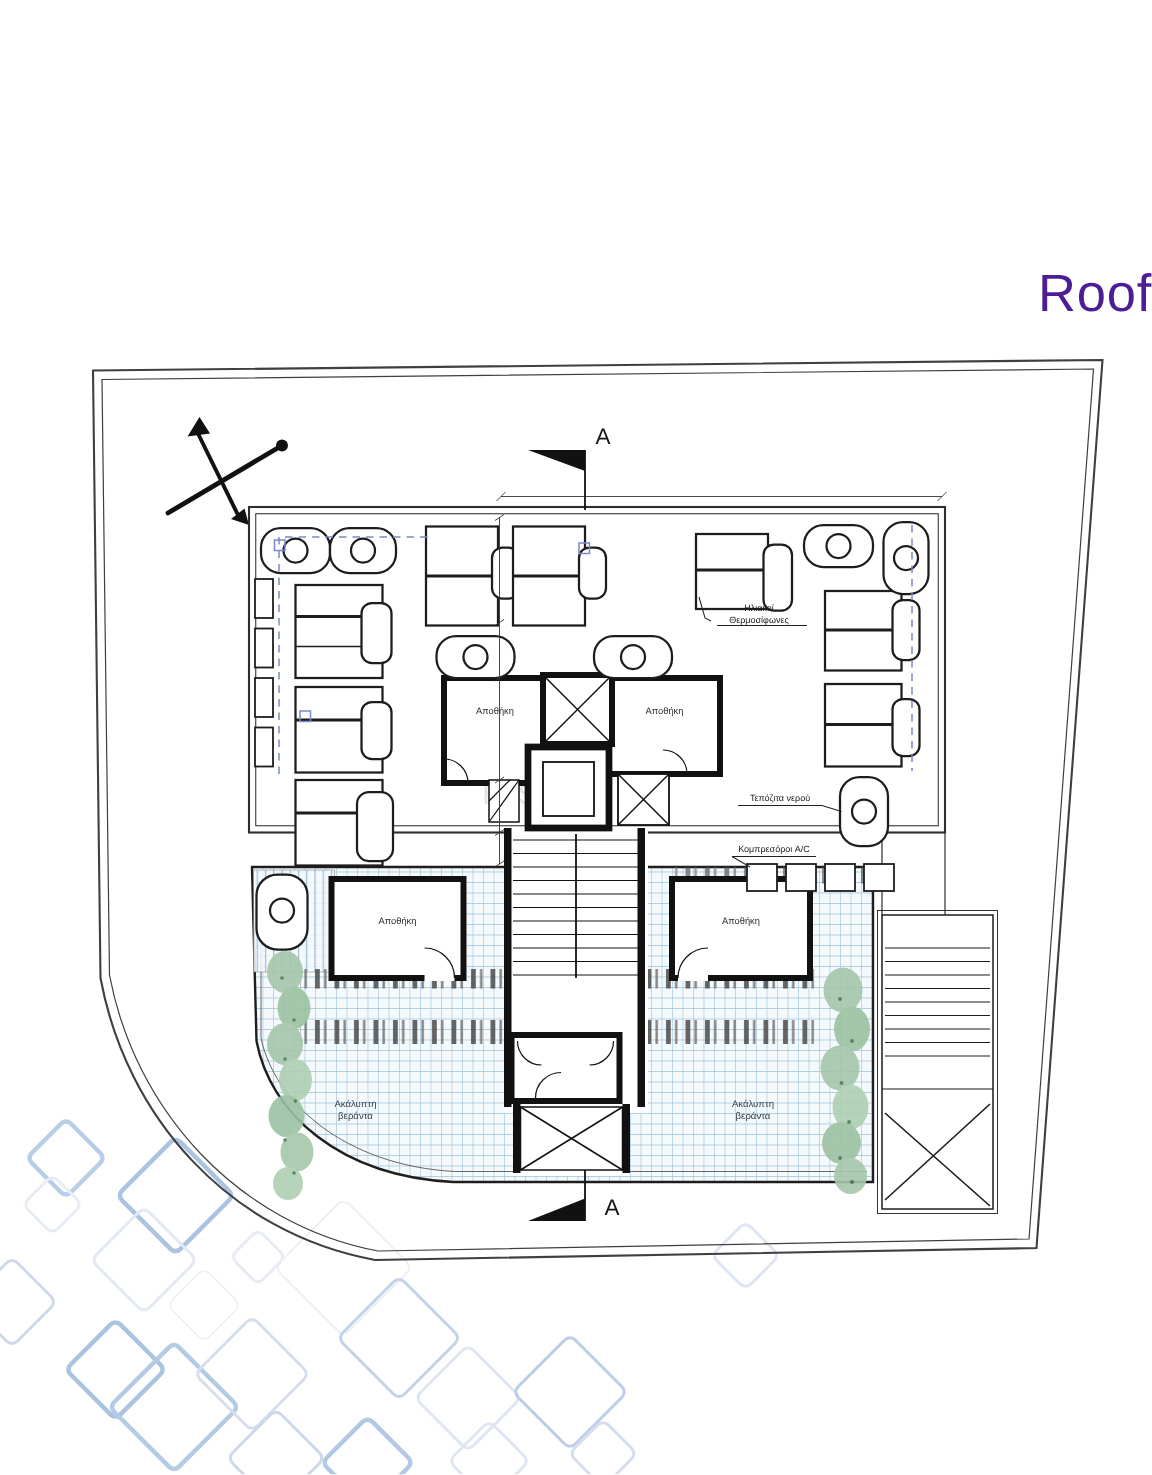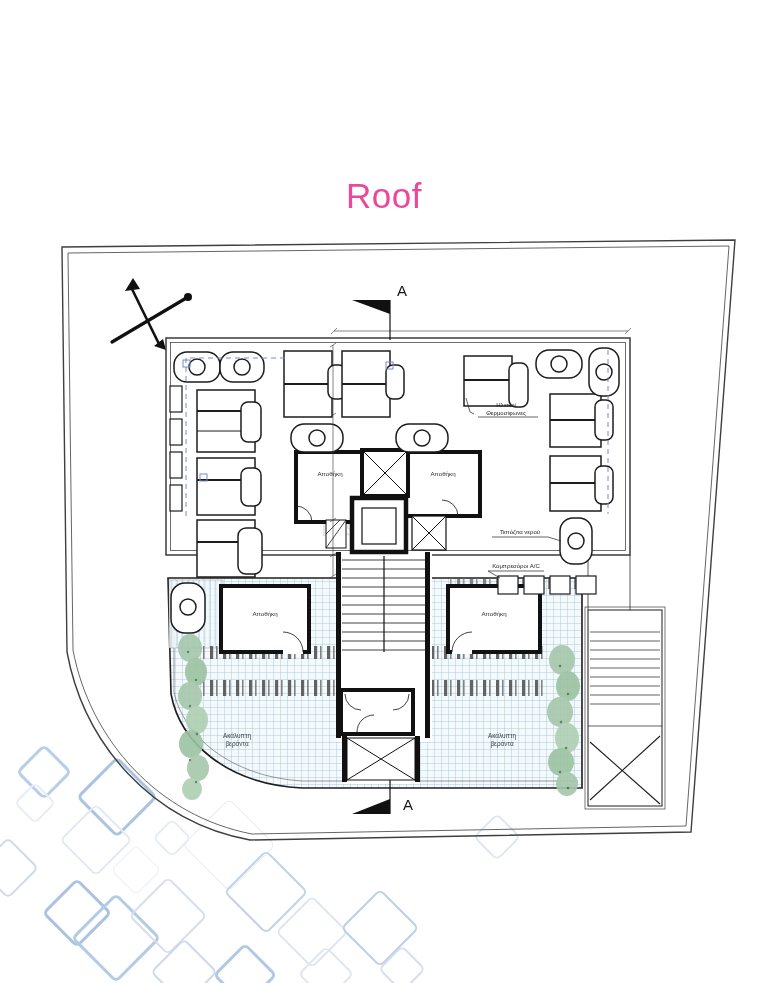--- a/index.html
+++ b/index.html
@@ -1,19 +1,19 @@
 <!DOCTYPE html>
 <html><head>
 <meta charset="utf-8">
 <style>
   html,body{margin:0;padding:0;background:#fff;}
   #stage{position:relative;width:768px;height:983px;background:#ffffff;overflow:hidden;
          font-family:"Liberation Sans", sans-serif;}
-  #plan-title{position:absolute;top:176px;left:0;width:100%;text-align:center;
-              font-size:35px;font-weight:500;color:#ec4899;letter-spacing:.5px;}
+  #plan-title{position:absolute;top:176px;left:0;width:100%;text-align:right;
+              font-size:35px;font-weight:500;color:#4c1d95;letter-spacing:.5px;}
   svg{position:absolute;left:0;top:0;}
   .d{position:absolute;transform:rotate(45deg);border-radius:6px;}
   text{font-family:"Liberation Sans", sans-serif;}
   .lbl{font-size:6.2px;fill:#2d2d2d;}
   .tlbl{font-size:6.4px;fill:#39434c;}
   .ann{font-size:6px;fill:#222;}
   .secA{font-size:15px;fill:#161616;}
 </style>
 </head>
 <body>

